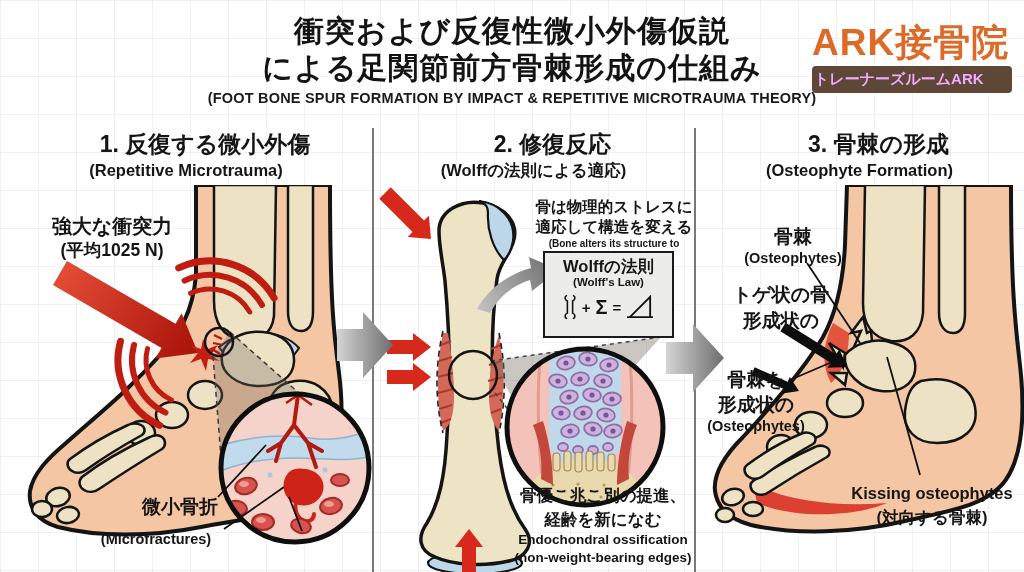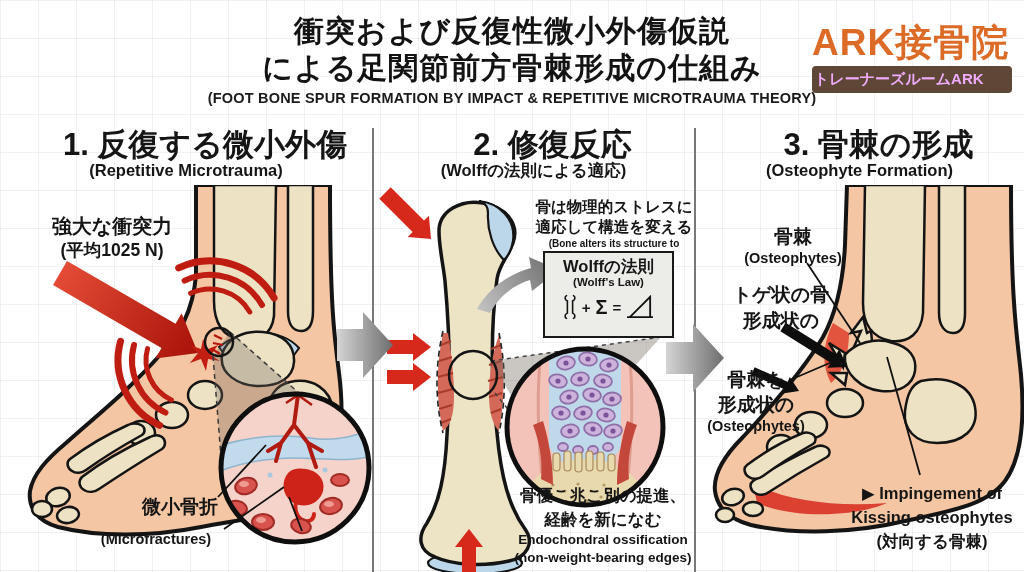--- a/index.html
+++ b/index.html
@@ -16,21 +16,21 @@
   
   .title-wrap{left:0;right:0;top:12px;text-align:center;}
   .title-line{font-size:30px;font-weight:900;line-height:37px;letter-spacing:1px;color:#131313;}
   .subtitle{margin-top:4px;font-size:14.5px;font-weight:800;letter-spacing:.2px;color:#1a1a1a;}
   .logo{right:12px;top:22px;width:200px;text-align:left;}
   .logo-name{font-size:37px;font-weight:900;line-height:42px;letter-spacing:1px;color:#DD6B28;}
   .logo-tag{margin-top:2px;background:#5E4737;color:#f0abfc;font-size:15px;font-weight:800;
             padding:4px 2px;border-radius:4px;}
   
   .p-head{top:130px;text-align:center;}
-  .p-title{font-size:31px;font-weight:900;line-height:29px;padding-left:38px;}
+  .p-title{font-size:23px;font-weight:900;line-height:29px;padding-left:38px;}
   .p-sub{font-size:16.5px;font-weight:800;line-height:22px;}
   .divider{top:128px;bottom:0;width:2px;background:#787878;}
   
   .jp-big{font-size:19px;font-weight:900;line-height:25px;}
   .en-sm{font-size:14.5px;font-weight:700;line-height:19px;}
   .lbl-impact{left:22px;top:213px;width:180px;text-align:center;}
   .lbl-impact .l1{font-size:20px;font-weight:900;line-height:26px;}
   .lbl-impact .l2{font-size:17.5px;font-weight:800;line-height:22px;}
   .lbl-microfx{left:120px;top:494px;width:120px;text-align:center;}
   .lbl-microfx-en{left:76px;top:530px;width:160px;text-align:center;}
@@ -373,18 +373,17 @@
   <div class="abs lbl-spike">
     <div>トゲ状の骨</div>
     <div>形成状の</div>
   </div>
   <div class="abs lbl-forming">
     <div class="jp">骨棘を</div>
     <div class="jp">形成状の</div>
     <div class="en-sm">(Osteophytes)</div>
   </div>
   <div class="abs lbl-imping">
-    <div>▶ Impingement of</div>
     <div>Kissing osteophytes</div>
     <div>(対向する骨棘)</div>
   </div>
 
 </div>
 
 </body></html>

